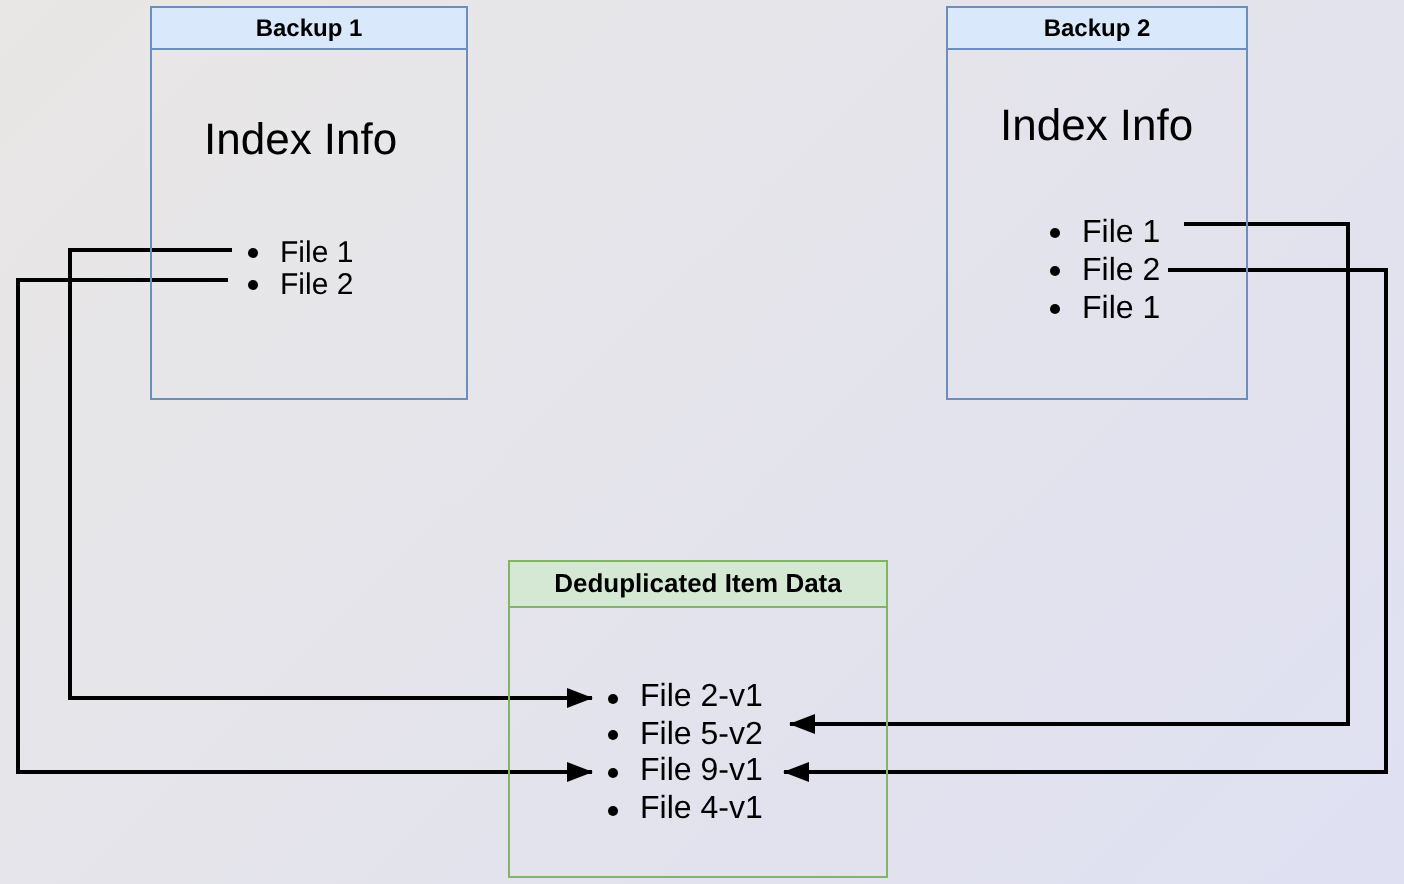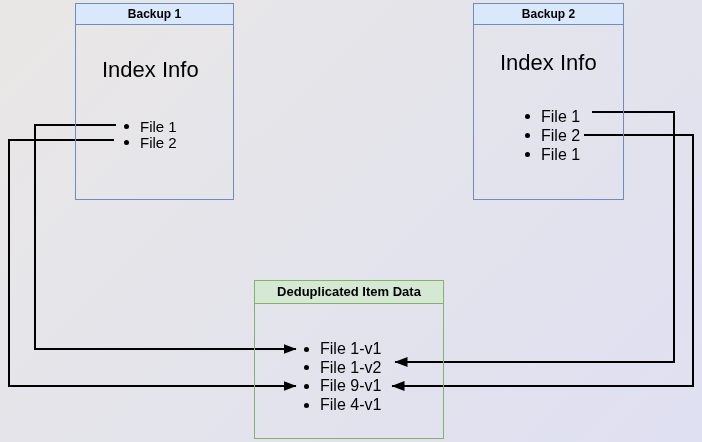--- a/index.html
+++ b/index.html
@@ -106,25 +106,25 @@
         <span>File 1</span>
       </div>
     </div>
   </div>
 
   <div class="node dedup" id="dedup">
     <div class="node-header">Deduplicated Item Data</div>
     <div class="file-list">
       <div class="row">
         <span class="bullet"></span>
-        <span>File 1-v1</span>
+        <span>File 2-v1</span>
       </div>
       <div class="row">
         <span class="bullet"></span>
-        <span>File 1-v2</span>
+        <span>File 5-v2</span>
       </div>
       <div class="row">
         <span class="bullet"></span>
         <span>File 9-v1</span>
       </div>
       <div class="row">
         <span class="bullet"></span>
         <span>File 4-v1</span>
       </div>
     </div>

